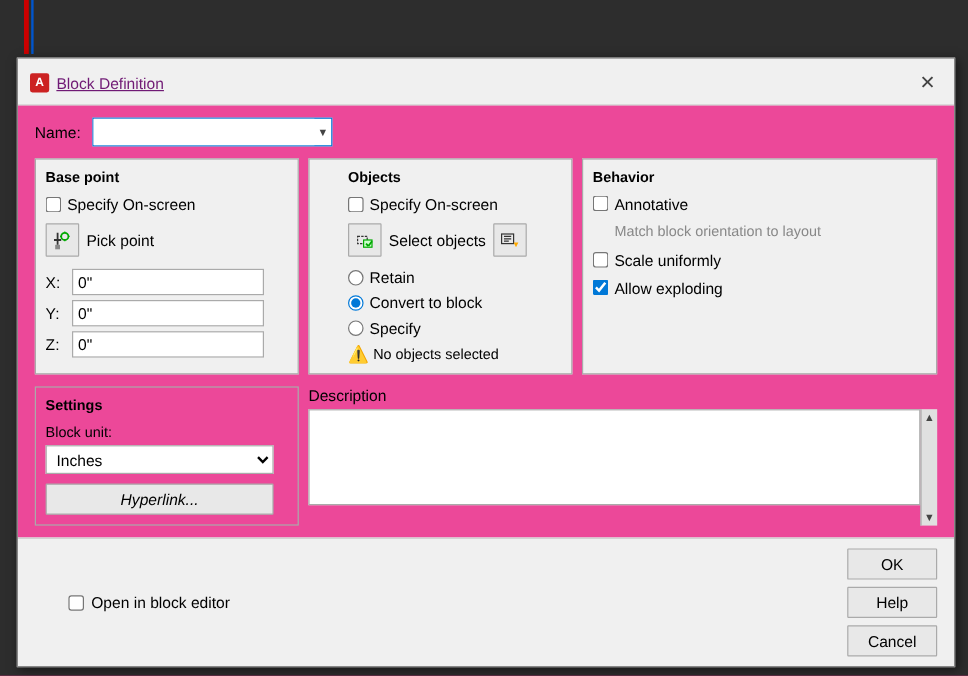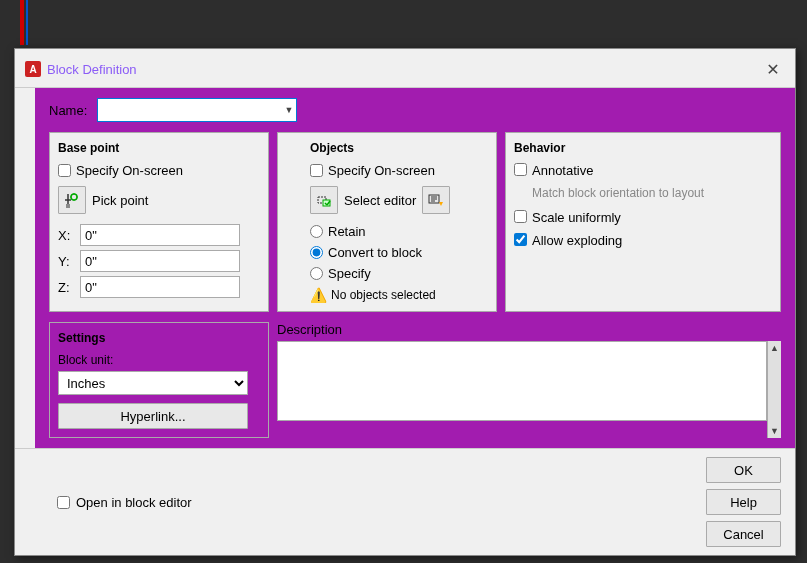--- a/index.html
+++ b/index.html
@@ -70,40 +70,40 @@
       align-items: center;
       justify-content: center;
       color: white;
       font-weight: bold;
       font-size: 10px;
     }
 
     .dialog-title-text {
       font-size: 13px;
       font-weight: 400;
-      color: #8b5cf6;
+      color: #701a75;
+      text-decoration: underline;
     }
 
     .close-btn {
       width: 24px; height: 24px;
       border: none;
       background: transparent;
       cursor: pointer;
       font-size: 16px;
       color: #444;
       display: flex;
       align-items: center;
       justify-content: center;
       border-radius: 2px;
     }
 
     .dialog-body {
       padding: 10px 14px;
-      background: #a21caf;
-      margin-left: 20px;
+      background: #ec4899;
     }
 
     
     .name-row {
       display: flex;
       align-items: center;
       gap: 8px;
       margin-bottom: 10px;
     }
     .name-label {
@@ -299,20 +299,21 @@
     }
 
     .hyperlink-btn {
       width: 190px;
       height: 26px;
       border: 1px solid #aaa;
       background: #e8e8e8;
       cursor: pointer;
       font-size: 13px;
       border-radius: 1px;
+      font-style: italic;
     }
 
     .desc-label {
       font-size: 13px;
       margin-bottom: 4px;
     }
     .desc-textarea {
       flex: 1;
       border: 1px solid #aaa;
       resize: none;
@@ -482,21 +483,21 @@
 
           <div class="btn-row">
             <button class="icon-btn select-objects-icon">
               <svg width="16" height="16" viewBox="0 0 16 16">
                 <rect x="2" y="5" width="8" height="6" fill="none" stroke="#333" stroke-width="1" stroke-dasharray="2,1"></rect>
                 <rect x="7" y="8" width="7" height="6" fill="#ccffcc" stroke="#00aa00" stroke-width="1"></rect>
                 <line x1="9" y1="11" x2="11" y2="13" stroke="#00aa00" stroke-width="1.5"></line>
                 <line x1="11" y1="13" x2="14" y2="9" stroke="#00aa00" stroke-width="1.5"></line>
               </svg>
             </button>
-            <span class="btn-label">Select editor</span>
+            <span class="btn-label">Select objects</span>
             <button class="icon-btn select-objects-icon2">
               <svg width="16" height="16" viewBox="0 0 16 16">
                 <rect x="1" y="3" width="10" height="8" fill="none" stroke="#333" stroke-width="1"></rect>
                 <line x1="3" y1="5" x2="9" y2="5" stroke="#333" stroke-width="1"></line>
                 <line x1="3" y1="7" x2="9" y2="7" stroke="#333" stroke-width="1"></line>
                 <line x1="3" y1="9" x2="7" y2="9" stroke="#333" stroke-width="1"></line>
                 <polygon points="11,10 15,10 13,14" fill="#ffaa00"></polygon>
               </svg>
             </button>
           </div>

